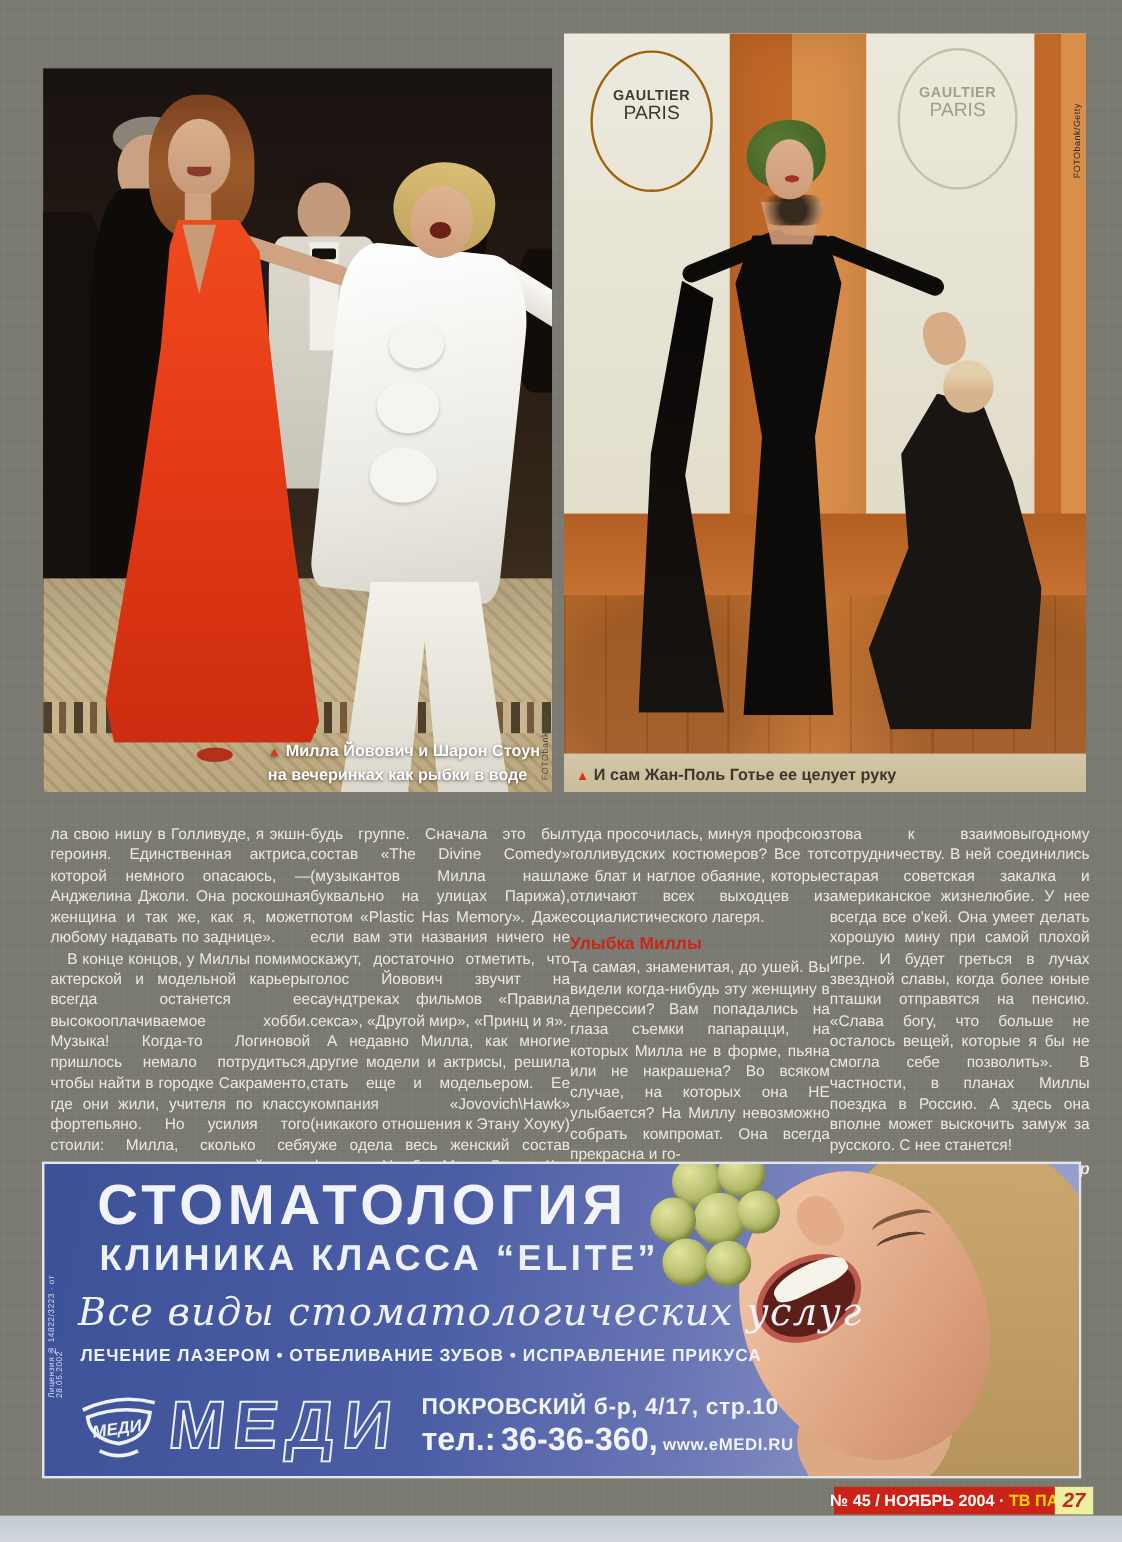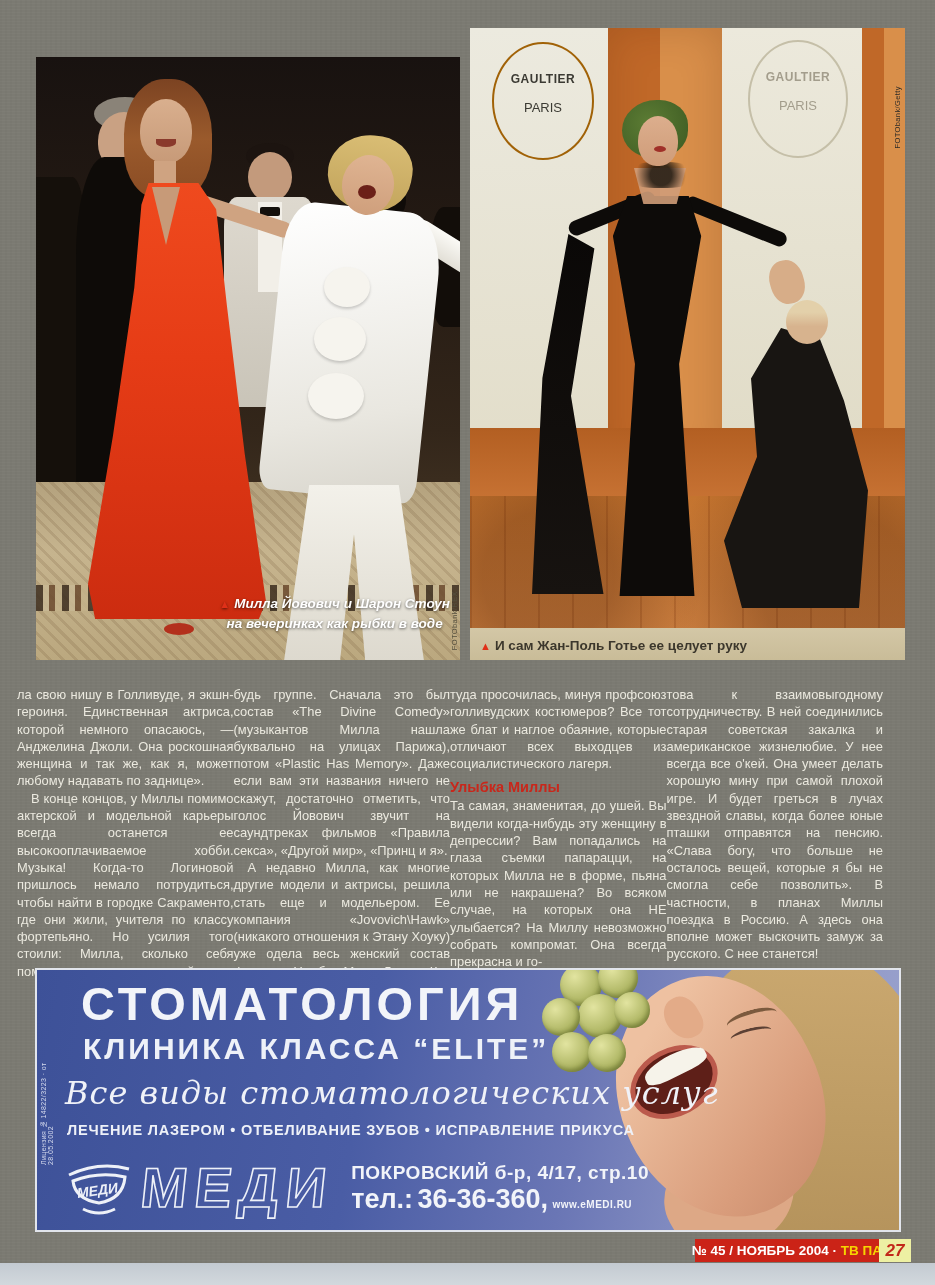--- a/index.html
+++ b/index.html
@@ -50,21 +50,21 @@
   .milla-shoe{left:128px;top:566px;width:30px;height:12px;background:#b3301c;border-radius:50%;}
 
   .sharon-hair{left:292px;top:78px;width:84px;height:76px;background:linear-gradient(180deg,#d9bd74,#c2a45c);border-radius:55% 45% 50% 50%;transform:rotate(10deg);}
   .sharon-face{left:306px;top:98px;width:52px;height:60px;background:linear-gradient(180deg,#dfb492,#cf9f7c);border-radius:50%;transform:rotate(8deg);}
   .sharon-mouth{left:322px;top:128px;width:18px;height:14px;background:#6b2018;border-radius:50%;}
   .sharon-jacket{left:236px;top:150px;width:158px;height:290px;background:linear-gradient(165deg,#ffffff,#e9e7e0 70%,#d8d5cc);border-radius:18% 22% 8% 8%;transform:rotate(6deg);}
   .sharon-ruffle{background:#f6f4ee;border-radius:50%;box-shadow:0 2px 3px rgba(0,0,0,.18);}
   .sharon-arm{left:368px;top:180px;width:90px;height:26px;background:linear-gradient(180deg,#fbfaf6,#e2dfd6);border-radius:12px;transform:rotate(32deg);}
   .sharon-pants{left:248px;top:428px;width:140px;height:176px;background:linear-gradient(180deg,#f3f1ea,#ddd9ce);clip-path:polygon(18% 0,82% 0,100% 100%,58% 100%,50% 28%,40% 100%,0 100%);}
 
-  .lp-caption{right:10px;bottom:26px;text-align:center;color:#fff;font-size:13.5px;font-weight:bold;line-height:1.5;text-shadow:0 1px 3px rgba(0,0,0,.6);font-style:italic;}
+  .lp-caption{right:10px;bottom:4px;text-align:left;color:#fff;font-size:13.5px;font-weight:bold;line-height:1.5;text-shadow:0 1px 3px rgba(0,0,0,.6);}
   .tri{color:#e03018;font-size:11px;margin-right:4px;}
   .credit{writing-mode:vertical-rl;transform:rotate(180deg);font-size:7.5px;letter-spacing:.4px;}
   .lp-credit{right:1px;bottom:10px;color:#55503f;}
 
   
   .photo-right{left:470px;top:28px;width:435px;height:632px;overflow:hidden;background:#e7e3d4;}
   .rp-cream1{left:0;top:0;width:138px;height:438px;background:linear-gradient(180deg,#eceadf,#e2ddc9);}
   .rp-planks1{left:138px;top:0;width:114px;height:438px;
     background:repeating-linear-gradient(90deg,#c06828 0 52px,#d98f4a 52px 114px);
     box-shadow:inset 0 0 40px rgba(80,30,0,.2);}
@@ -75,63 +75,63 @@
     background:
       radial-gradient(circle at 18% 60%, rgba(60,20,0,.28) 0 18%, transparent 42%),
       radial-gradient(circle at 85% 70%, rgba(60,20,0,.28) 0 20%, transparent 45%),
       repeating-linear-gradient(90deg, rgba(120,50,10,.22) 0 2px, transparent 2px 34px),
       linear-gradient(180deg,#c4742f,#cd8040);}
   .rp-strip{left:0;top:600px;width:435px;height:32px;background:linear-gradient(180deg,#d3c7a6,#c9bc98);}
   .sign{border:2px solid #a16207;border-radius:50%;text-align:center;box-sizing:border-box;}
   .sign .g1{font-weight:bold;letter-spacing:.5px;}
   .sign1{left:22px;top:14px;width:102px;height:118px;padding-top:28px;color:#3b3a33;font-size:12px;}
   .sign2{left:278px;top:12px;width:100px;height:118px;padding-top:28px;color:#a39d8c;font-size:12px;border-color:#c5bfa8;}
-  .sign .g2{font-size:13px;margin-top:14px;}
+  .sign .g2{font-size:16px;margin-top:0;}
 
   .rm-hair{left:152px;top:72px;width:66px;height:58px;background:radial-gradient(circle at 40% 40%,#5c7c34,#3c5a22);border-radius:55% 45% 50% 50%;}
   .rm-face{left:168px;top:88px;width:40px;height:50px;background:linear-gradient(180deg,#dcae8d,#cf9c79);border-radius:50% 50% 46% 46%;}
   .rm-lips{left:184px;top:118px;width:12px;height:6px;background:#a03028;border-radius:50%;}
   .rm-lace{left:158px;top:134px;width:66px;height:26px;background:radial-gradient(circle,#1c1710 30%,transparent 70%);opacity:.85;border-radius:40%;}
   .rm-chest{left:164px;top:140px;width:52px;height:36px;background:#cf9c79;clip-path:polygon(0 0,100% 0,82% 100%,18% 100%);opacity:.9;}
   .rm-gown{left:140px;top:168px;width:96px;height:400px;background:#0d0b09;
     clip-path:polygon(18% 0,82% 0,95% 10%,72% 42%,88% 100%,10% 100%,26% 42%,3% 10%);}
   .rm-arm-l{left:96px;top:178px;width:92px;height:15px;background:#0d0b09;border-radius:8px;transform:rotate(-22deg);}
   .rm-arm-r{left:212px;top:186px;width:108px;height:15px;background:#0d0b09;border-radius:8px;transform:rotate(22deg);}
   .rm-train{left:62px;top:206px;width:130px;height:360px;background:linear-gradient(180deg,#0a0807,#171310);
     clip-path:polygon(28% 0,48% 4%,30% 45%,55% 100%,0 100%,8% 40%);}
   .jp-body{left:248px;top:300px;width:150px;height:280px;background:#181512;
     clip-path:polygon(42% 0,68% 4%,84% 26%,100% 58%,94% 100%,16% 100%,4% 76%,26% 46%,22% 18%);}
   .jp-head{left:316px;top:272px;width:42px;height:44px;background:linear-gradient(180deg,#e3d0aa 28%,#d7b38e 60%);border-radius:50%;}
   .jp-hands{left:300px;top:232px;width:34px;height:44px;background:#d7ad88;border-radius:45%;transform:rotate(-16deg);}
   .rp-caption{left:10px;bottom:7px;color:#3c372c;font-size:13.5px;font-weight:700;}
   .rp-credit{right:3px;top:58px;color:#2c2a26;}
 
   
-  .article{left:17px;top:686px;width:866px;height:282px;display:grid;grid-template-columns:repeat(4,1fr);column-gap:0;}
+  .article{left:42px;top:686px;width:866px;height:282px;display:grid;grid-template-columns:repeat(4,1fr);column-gap:0;}
   .article p{margin:0;font-size:12.9px;line-height:17.3px;color:#ebe9df;text-align:justify;}
   .article p.ind{text-indent:14px;}
   .art-heading{margin:7px 0 2px 0;color:#c8271b;font-size:14.5px;font-weight:bold;}
   .art-author{margin-top:3px;text-align:right;font-weight:bold;font-style:italic;font-size:13.5px;color:#ebe9df;}
 
   
   .ad{left:35px;top:968px;width:866px;height:264px;box-sizing:border-box;border:2px solid #e2e5ec;overflow:hidden;
     background:linear-gradient(100deg,#3d5198 0%,#4a5da5 38%,#6a76b5 62%,#8d96c6 82%,#9aa2cd 100%);}
   .ad-license{left:3px;top:50%;transform:translateY(-50%) rotate(180deg);writing-mode:vertical-rl;font-size:7px;color:#d6dbee;letter-spacing:.4px;}
   .ad-headline{left:44px;top:6px;color:#f2f4f9;font-size:47px;font-weight:bold;letter-spacing:4px;}
   .ad-sub{left:46px;top:62px;color:#eef1f8;font-size:30px;font-weight:bold;letter-spacing:3px;}
   .ad-script{left:28px;top:104px;color:#f0f2f8;font-size:32px;font-style:italic;font-family:"DejaVu Serif",serif;letter-spacing:1px;}
   .ad-services{left:30px;top:152px;color:#eef1f8;font-size:14.5px;font-weight:bold;letter-spacing:.8px;}
   .ad-logo-row{left:26px;top:180px;width:620px;height:76px;display:flex;align-items:center;}
   .medi-word{font-size:56px;font-weight:bold;letter-spacing:7px;transform:skewX(-6deg);color:transparent;
     -webkit-text-stroke:1.6px #eef1f8;line-height:1;margin-left:6px;}
   @supports not (-webkit-text-stroke:1px black){.medi-word{color:#eef1f8;}}
   .ad-contact{margin-left:18px;color:#f2f4f9;}
   .ad-addr{font-size:19px;font-weight:bold;letter-spacing:.5px;}
   .ad-phone{font-size:27px;font-weight:bold;}
-  .ad-site{font-size:10px;font-weight:bold;letter-spacing:.5px;}
+  .ad-site{font-size:14px;font-weight:bold;letter-spacing:.5px;}
   .ad-face-zone{right:0;top:0;width:345px;height:260px;}
   .hairback{right:-40px;top:-26px;width:240px;height:320px;background:linear-gradient(200deg,#cdab72,#b18f58);border-radius:45%;transform:rotate(-18deg);}
   .face{left:66px;top:4px;width:200px;height:246px;background:linear-gradient(150deg,#eec1a1 20%,#d99d7c 70%,#c88a6a);border-radius:52% 48% 50% 50%;transform:rotate(-26deg);}
   .neck{left:110px;top:170px;width:130px;height:110px;background:#dda886;border-radius:45%;transform:rotate(-30deg);}
   .brow{left:172px;top:40px;width:52px;height:14px;border-top:4px solid #7c5a3e;border-radius:50%;transform:rotate(-16deg);}
   .eye{left:176px;top:58px;width:42px;height:10px;border-top:3px solid #5c4034;border-radius:50%;transform:rotate(-14deg);}
   .nosef{left:112px;top:26px;width:34px;height:44px;background:#e3ab88;border-radius:50% 50% 40% 60%;transform:rotate(-30deg);}
   .mouth{left:74px;top:78px;width:92px;height:68px;background:#5e1f18;border:5px solid #bb5a4c;border-radius:50%;transform:rotate(-28deg);box-sizing:border-box;}
   .teeth{left:88px;top:84px;width:66px;height:22px;background:#f6f3ea;border-radius:50% 50% 30% 30%;transform:rotate(-26deg);}
   .grape{border-radius:50%;background:radial-gradient(circle at 35% 30%,#e2e4a0,#a8b05c 70%,#8a9246);box-shadow:inset -2px -3px 4px rgba(60,70,20,.4);}

